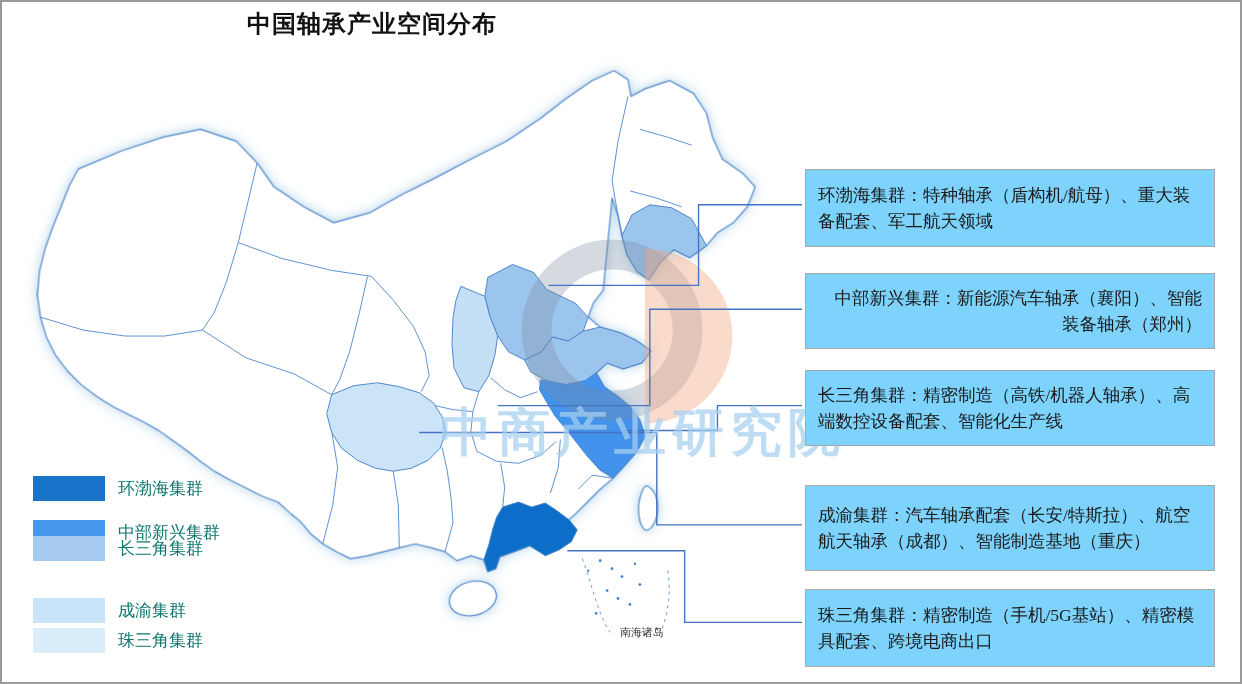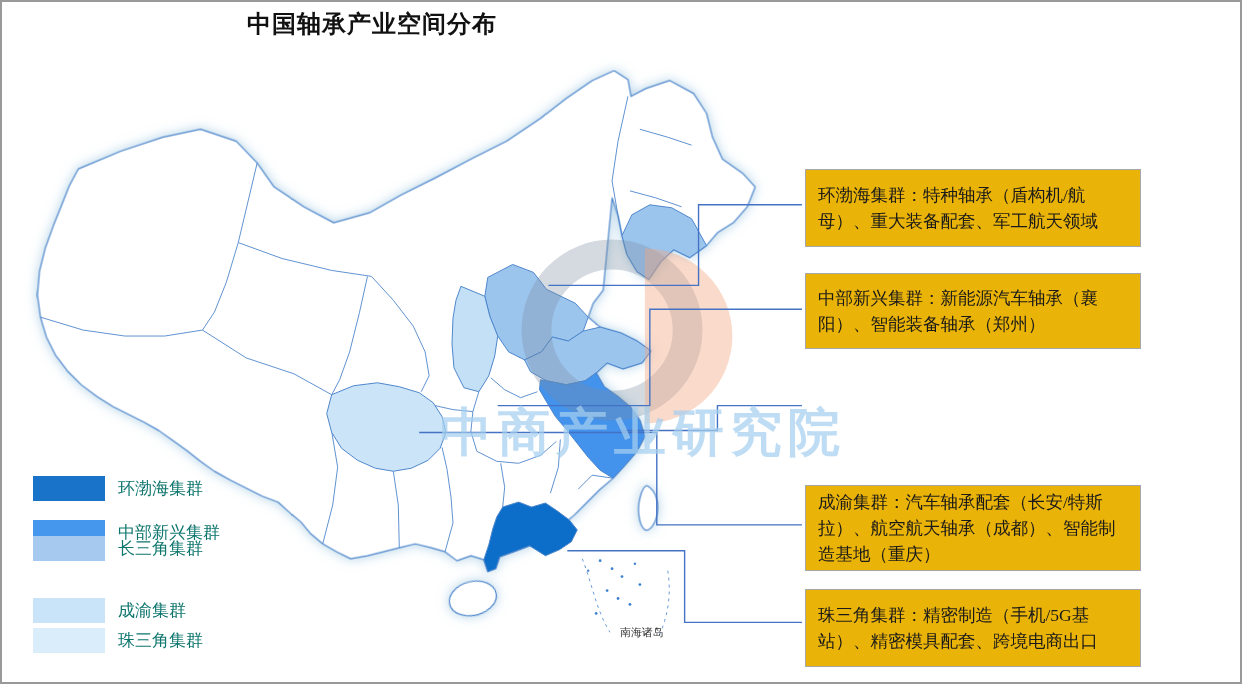--- a/index.html
+++ b/index.html
@@ -13,27 +13,27 @@
     position:absolute;left:245px;top:6px;width:600px;
     font-size:24px;font-weight:bold;color:#111;letter-spacing:1px;
   }
   
   .legend{position:absolute;left:31px;top:474px;}
   .legend-row{position:absolute;left:0;display:flex;align-items:center;height:25px;}
   .legend-swatch{width:72px;height:25px;margin-right:13px;}
   .legend-label{font-size:17px;color:#0f766e;white-space:nowrap;}
   
   .ann-box{
-    position:absolute;left:803px;width:336px;box-sizing:border-box;
-    border:1px solid #a8a8a8;background:#eab308;
+    position:absolute;left:803px;width:410px;box-sizing:border-box;
+    border:1px solid #a8a8a8;background:#7dd3fc;
     display:flex;align-items:center;
     padding:6px 12px;font-size:17.5px;line-height:1.5;color:#1a1a1a;
   }
   #ann-0{top:167px;height:78px;}
-  #ann-1{top:271px;height:76px;}
+  #ann-1{top:271px;height:76px;text-align:right;}
   #ann-2{top:368px;height:76px;}
   #ann-3{top:483px;height:86px;}
   #ann-4{top:587px;height:78px;}
   
   .watermark{
     position:absolute;left:438px;top:396px;width:600px;
     font-size:52px;font-weight:bold;letter-spacing:6px;white-space:nowrap;
     color:rgba(165,206,238,0.72);
   }
   .inset-label{font-size:11px;fill:#333;}
@@ -150,16 +150,17 @@
       <div class="legend-label">成渝集群</div>
     </div>
     <div class="legend-row" style="top:152px">
       <div class="legend-swatch" style="background: rgb(217, 237, 251);"></div>
       <div class="legend-label">珠三角集群</div>
     </div>
   </div>
 
   <div id="ann-0" class="ann-box">环渤海集群：特种轴承（盾构机/航母）、重大装备配套、军工航天领域</div>
   <div id="ann-1" class="ann-box">中部新兴集群：新能源汽车轴承（襄阳）、智能装备轴承（郑州）</div>
+  <div id="ann-2" class="ann-box">长三角集群：精密制造（高铁/机器人轴承）、高端数控设备配套、智能化生产线</div>
   <div id="ann-3" class="ann-box">成渝集群：汽车轴承配套（长安/特斯拉）、航空航天轴承（成都）、智能制造基地（重庆）</div>
   <div id="ann-4" class="ann-box">珠三角集群：精密制造（手机/5G基站）、精密模具配套、跨境电商出口</div>
 
 </div>
 
 </body></html>

